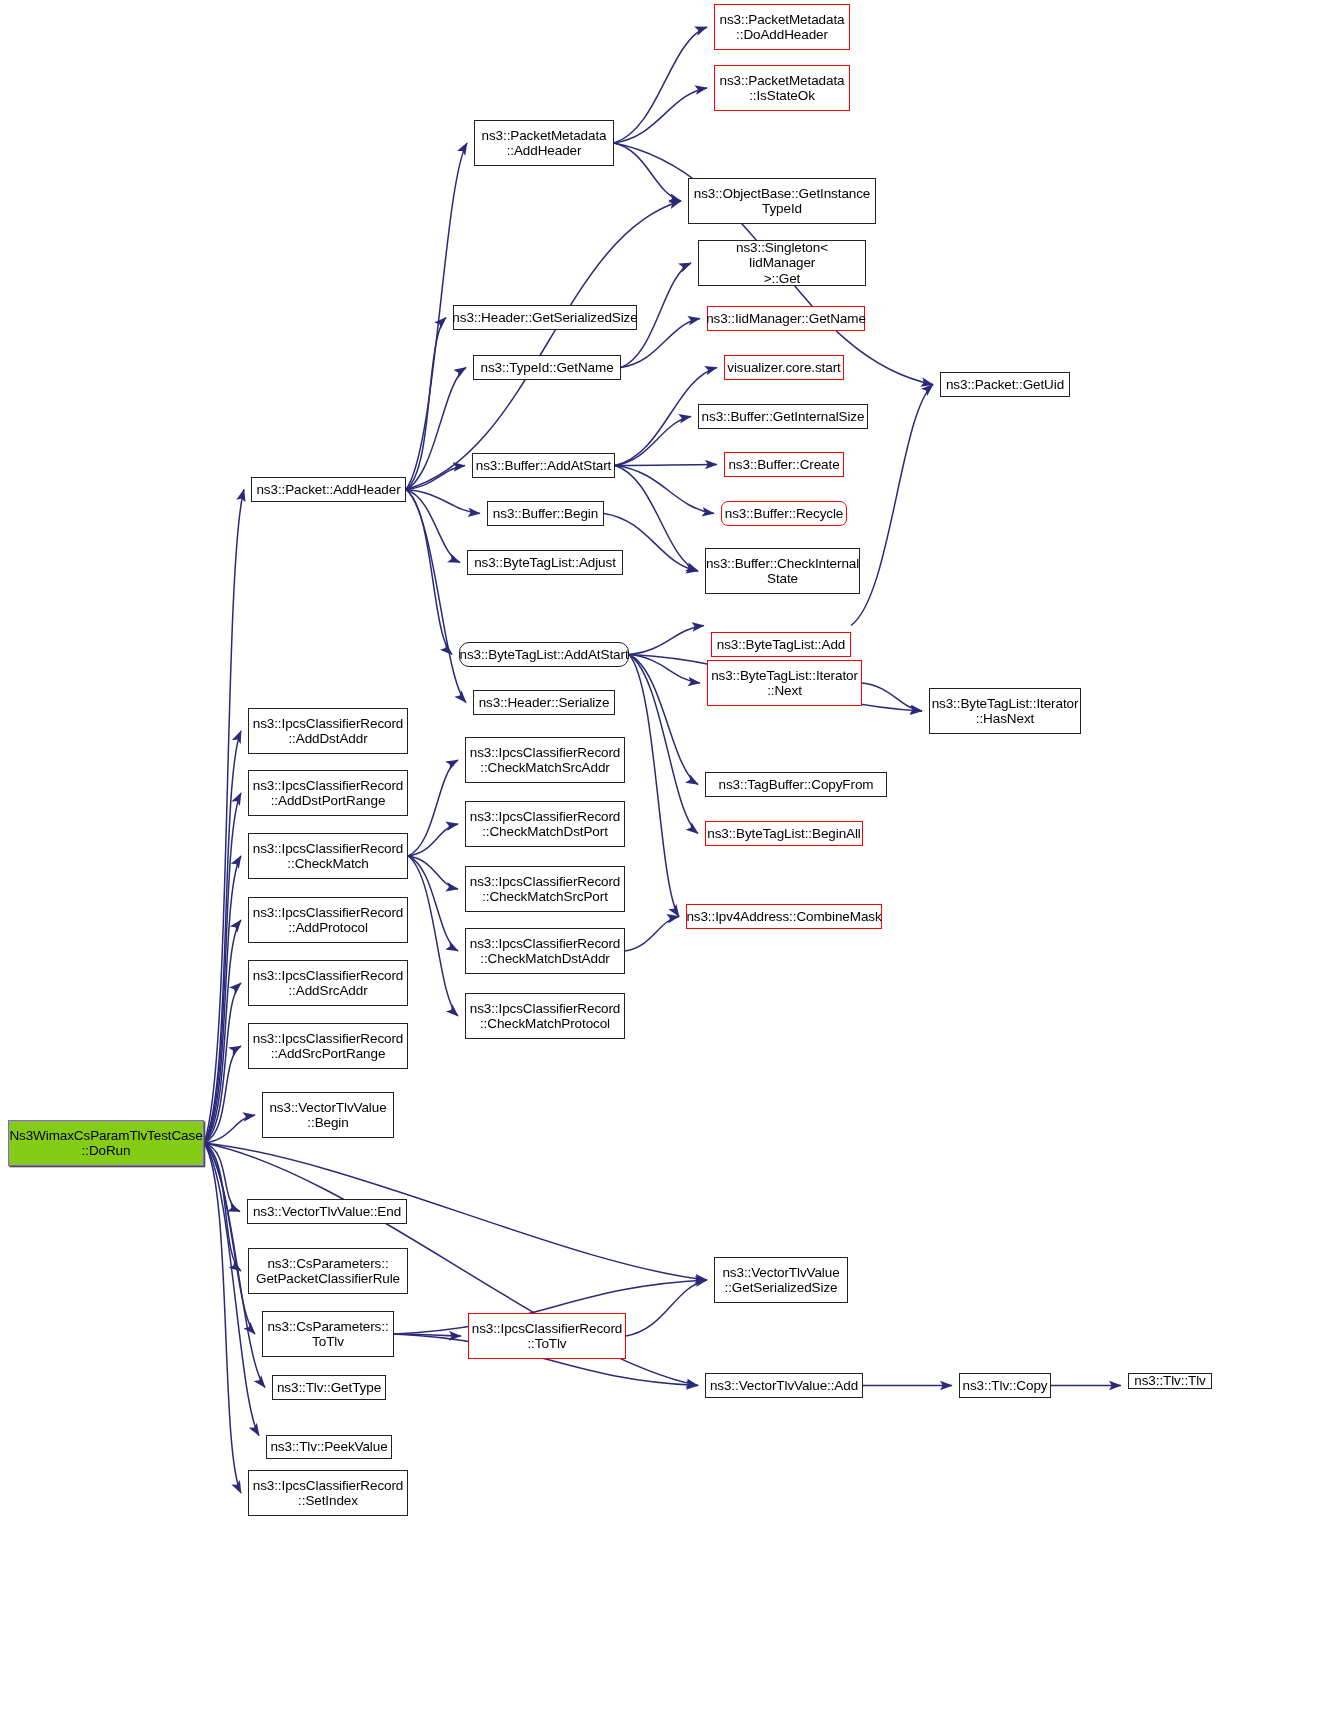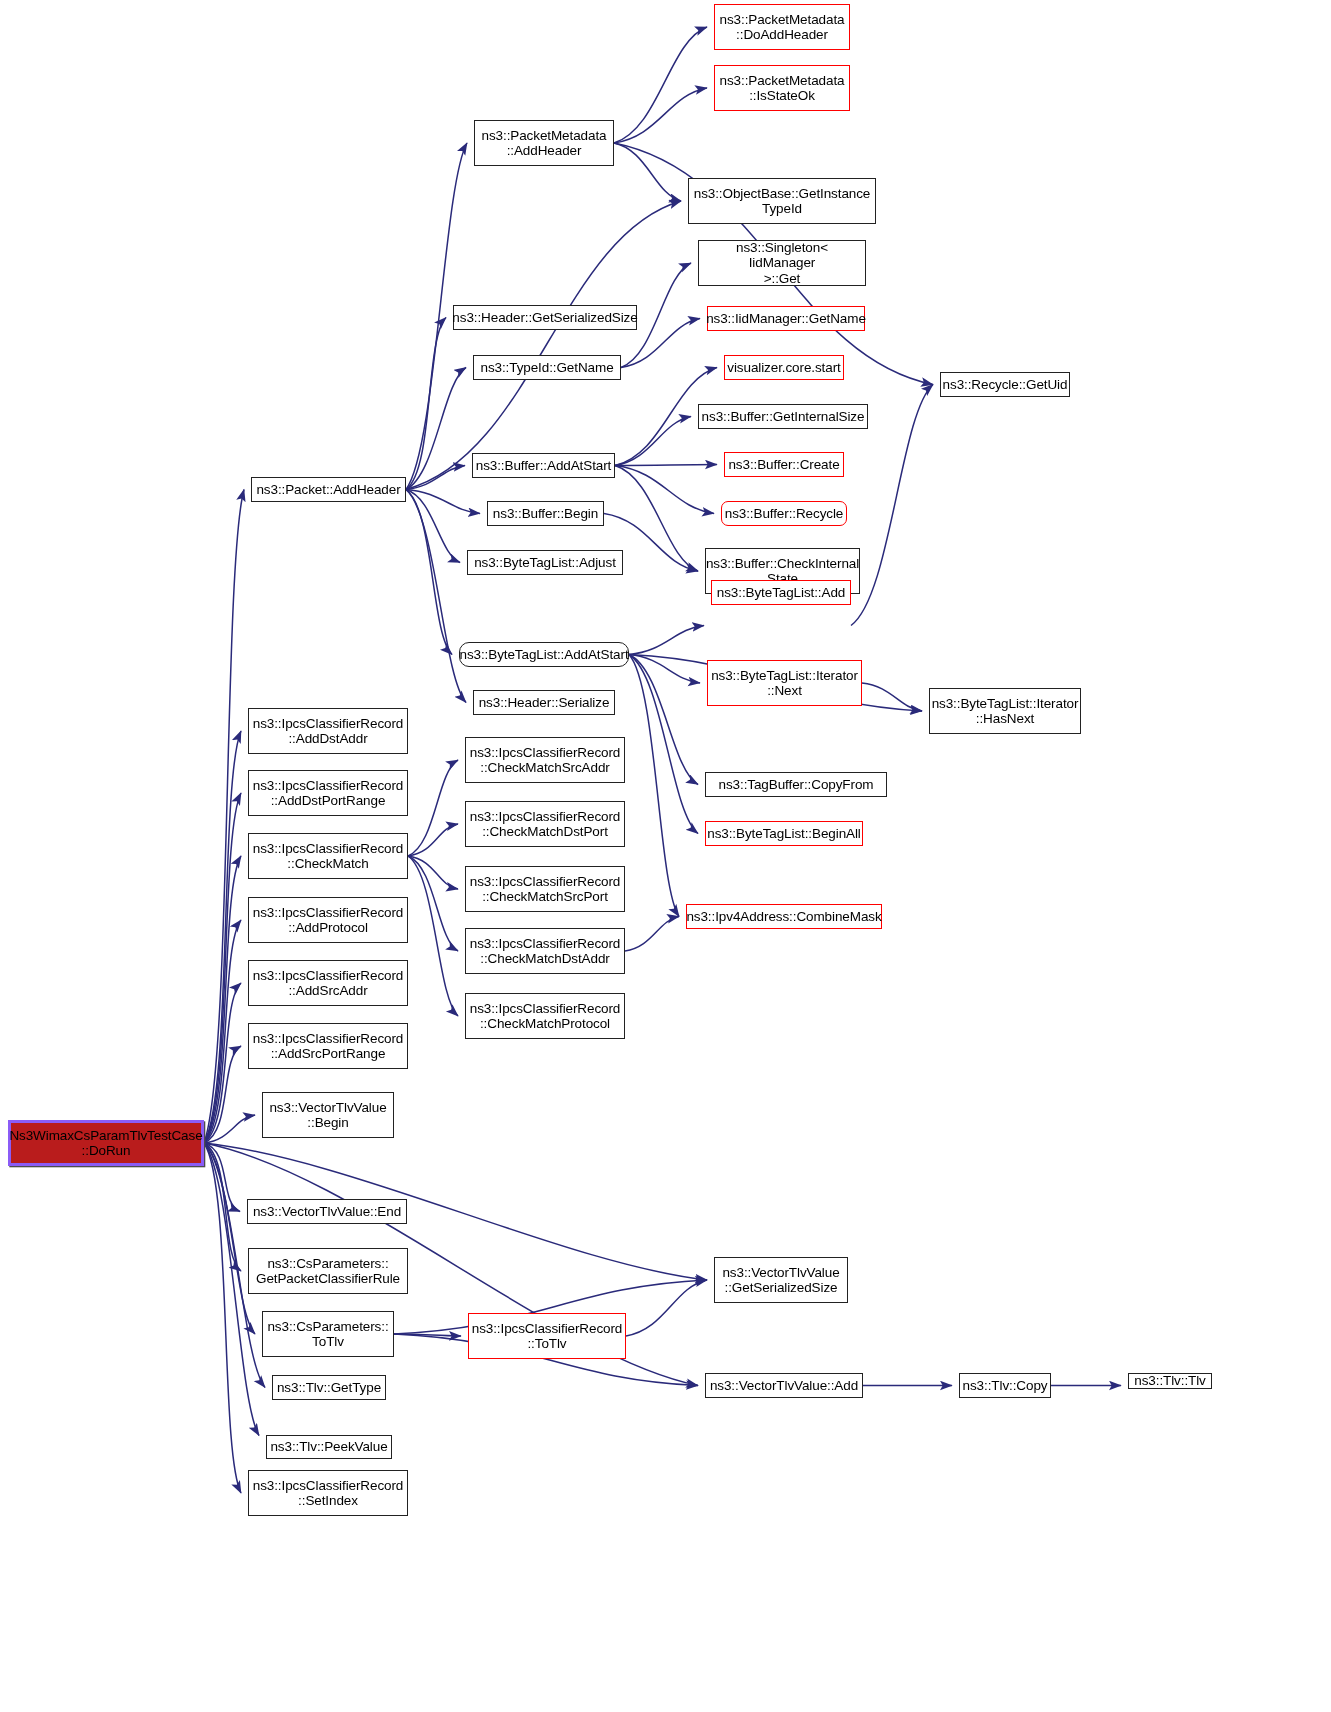--- a/index.html
+++ b/index.html
@@ -30,22 +30,22 @@
     letter-spacing:-0.1px;
     white-space:pre-line;
     padding:0 21px;
     box-shadow:1.3px 1.3px 0 0 #4d4d4d;
   }
   .node.red{
     border:1px solid #ff0000;
     box-shadow:none;
   }
   .node.root{
-    background:#b91c1c;
-    border:3px solid #8b5cf6;
+    background:#84cc16;
+    border:1px solid #8b5cf6;
     box-shadow:1.3px 1.3px 0 0 #4d4d4d;
   }
   .node.plain{
     box-shadow:none;
     border:1px solid #222222;
   }
 </style>
 </head>
 <body>
 
@@ -126,31 +126,31 @@
       <div class="node plain" style="left: 474px; top: 120px; width: 140px; height: 46px;">ns3::PacketMetadata
 ::AddHeader</div>
       <div class="node plain" style="left: 688px; top: 178px; width: 188px; height: 46px;">ns3::ObjectBase::GetInstance
 TypeId</div>
       <div class="node plain" style="left: 698px; top: 240px; width: 168px; height: 46px;">ns3::Singleton&lt; IidManager
 &gt;::Get</div>
       <div class="node plain" style="left: 453px; top: 305px; width: 184px; height: 25px;">ns3::Header::GetSerializedSize</div>
       <div class="node red" style="left: 707px; top: 306px; width: 158px; height: 25px;">ns3::IidManager::GetName</div>
       <div class="node plain" style="left: 473px; top: 355px; width: 148px; height: 25px;">ns3::TypeId::GetName</div>
       <div class="node red" style="left: 724px; top: 355px; width: 120px; height: 25px;">visualizer.core.start</div>
-      <div class="node plain" style="left: 940px; top: 372px; width: 130px; height: 25px;">ns3::Recycle::GetUid</div>
+      <div class="node plain" style="left: 940px; top: 372px; width: 130px; height: 25px;">ns3::Packet::GetUid</div>
       <div class="node plain" style="left: 698px; top: 404px; width: 170px; height: 25px;">ns3::Buffer::GetInternalSize</div>
       <div class="node plain" style="left: 472px; top: 453px; width: 143px; height: 25px;">ns3::Buffer::AddAtStart</div>
       <div class="node red" style="left: 724px; top: 452px; width: 120px; height: 25px;">ns3::Buffer::Create</div>
       <div class="node plain" style="left: 251px; top: 477px; width: 155px; height: 25px;">ns3::Packet::AddHeader</div>
       <div class="node plain" style="left: 487px; top: 501px; width: 117px; height: 25px;">ns3::Buffer::Begin</div>
       <div class="node red" style="left: 721px; top: 501px; width: 126px; height: 25px; border-radius: 7px;">ns3::Buffer::Recycle</div>
       <div class="node plain" style="left: 467px; top: 550px; width: 156px; height: 25px;">ns3::ByteTagList::Adjust</div>
       <div class="node plain" style="left: 705px; top: 548px; width: 155px; height: 46px;">ns3::Buffer::CheckInternal
 State</div>
-      <div class="node red" style="left: 711px; top: 580px; width: 140px; height: 25px;">ns3::ByteTagList::Add</div>
+      <div class="node red" style="left: 711px; top: 632px; width: 140px; height: 25px;">ns3::ByteTagList::Add</div>
       <div class="node plain" style="left: 459px; top: 642px; width: 170px; height: 25px; border-radius: 10px;">ns3::ByteTagList::AddAtStart</div>
       <div class="node red" style="left: 707px; top: 660px; width: 155px; height: 46px;">ns3::ByteTagList::Iterator
 ::Next</div>
       <div class="node plain" style="left: 929px; top: 688px; width: 152px; height: 46px;">ns3::ByteTagList::Iterator
 ::HasNext</div>
       <div class="node plain" style="left: 473px; top: 690px; width: 142px; height: 25px;">ns3::Header::Serialize</div>
       <div class="node plain" style="left: 248px; top: 708px; width: 160px; height: 46px;">ns3::IpcsClassifierRecord
 ::AddDstAddr</div>
       <div class="node plain" style="left: 465px; top: 737px; width: 160px; height: 46px;">ns3::IpcsClassifierRecord
 ::CheckMatchSrcAddr</div>

